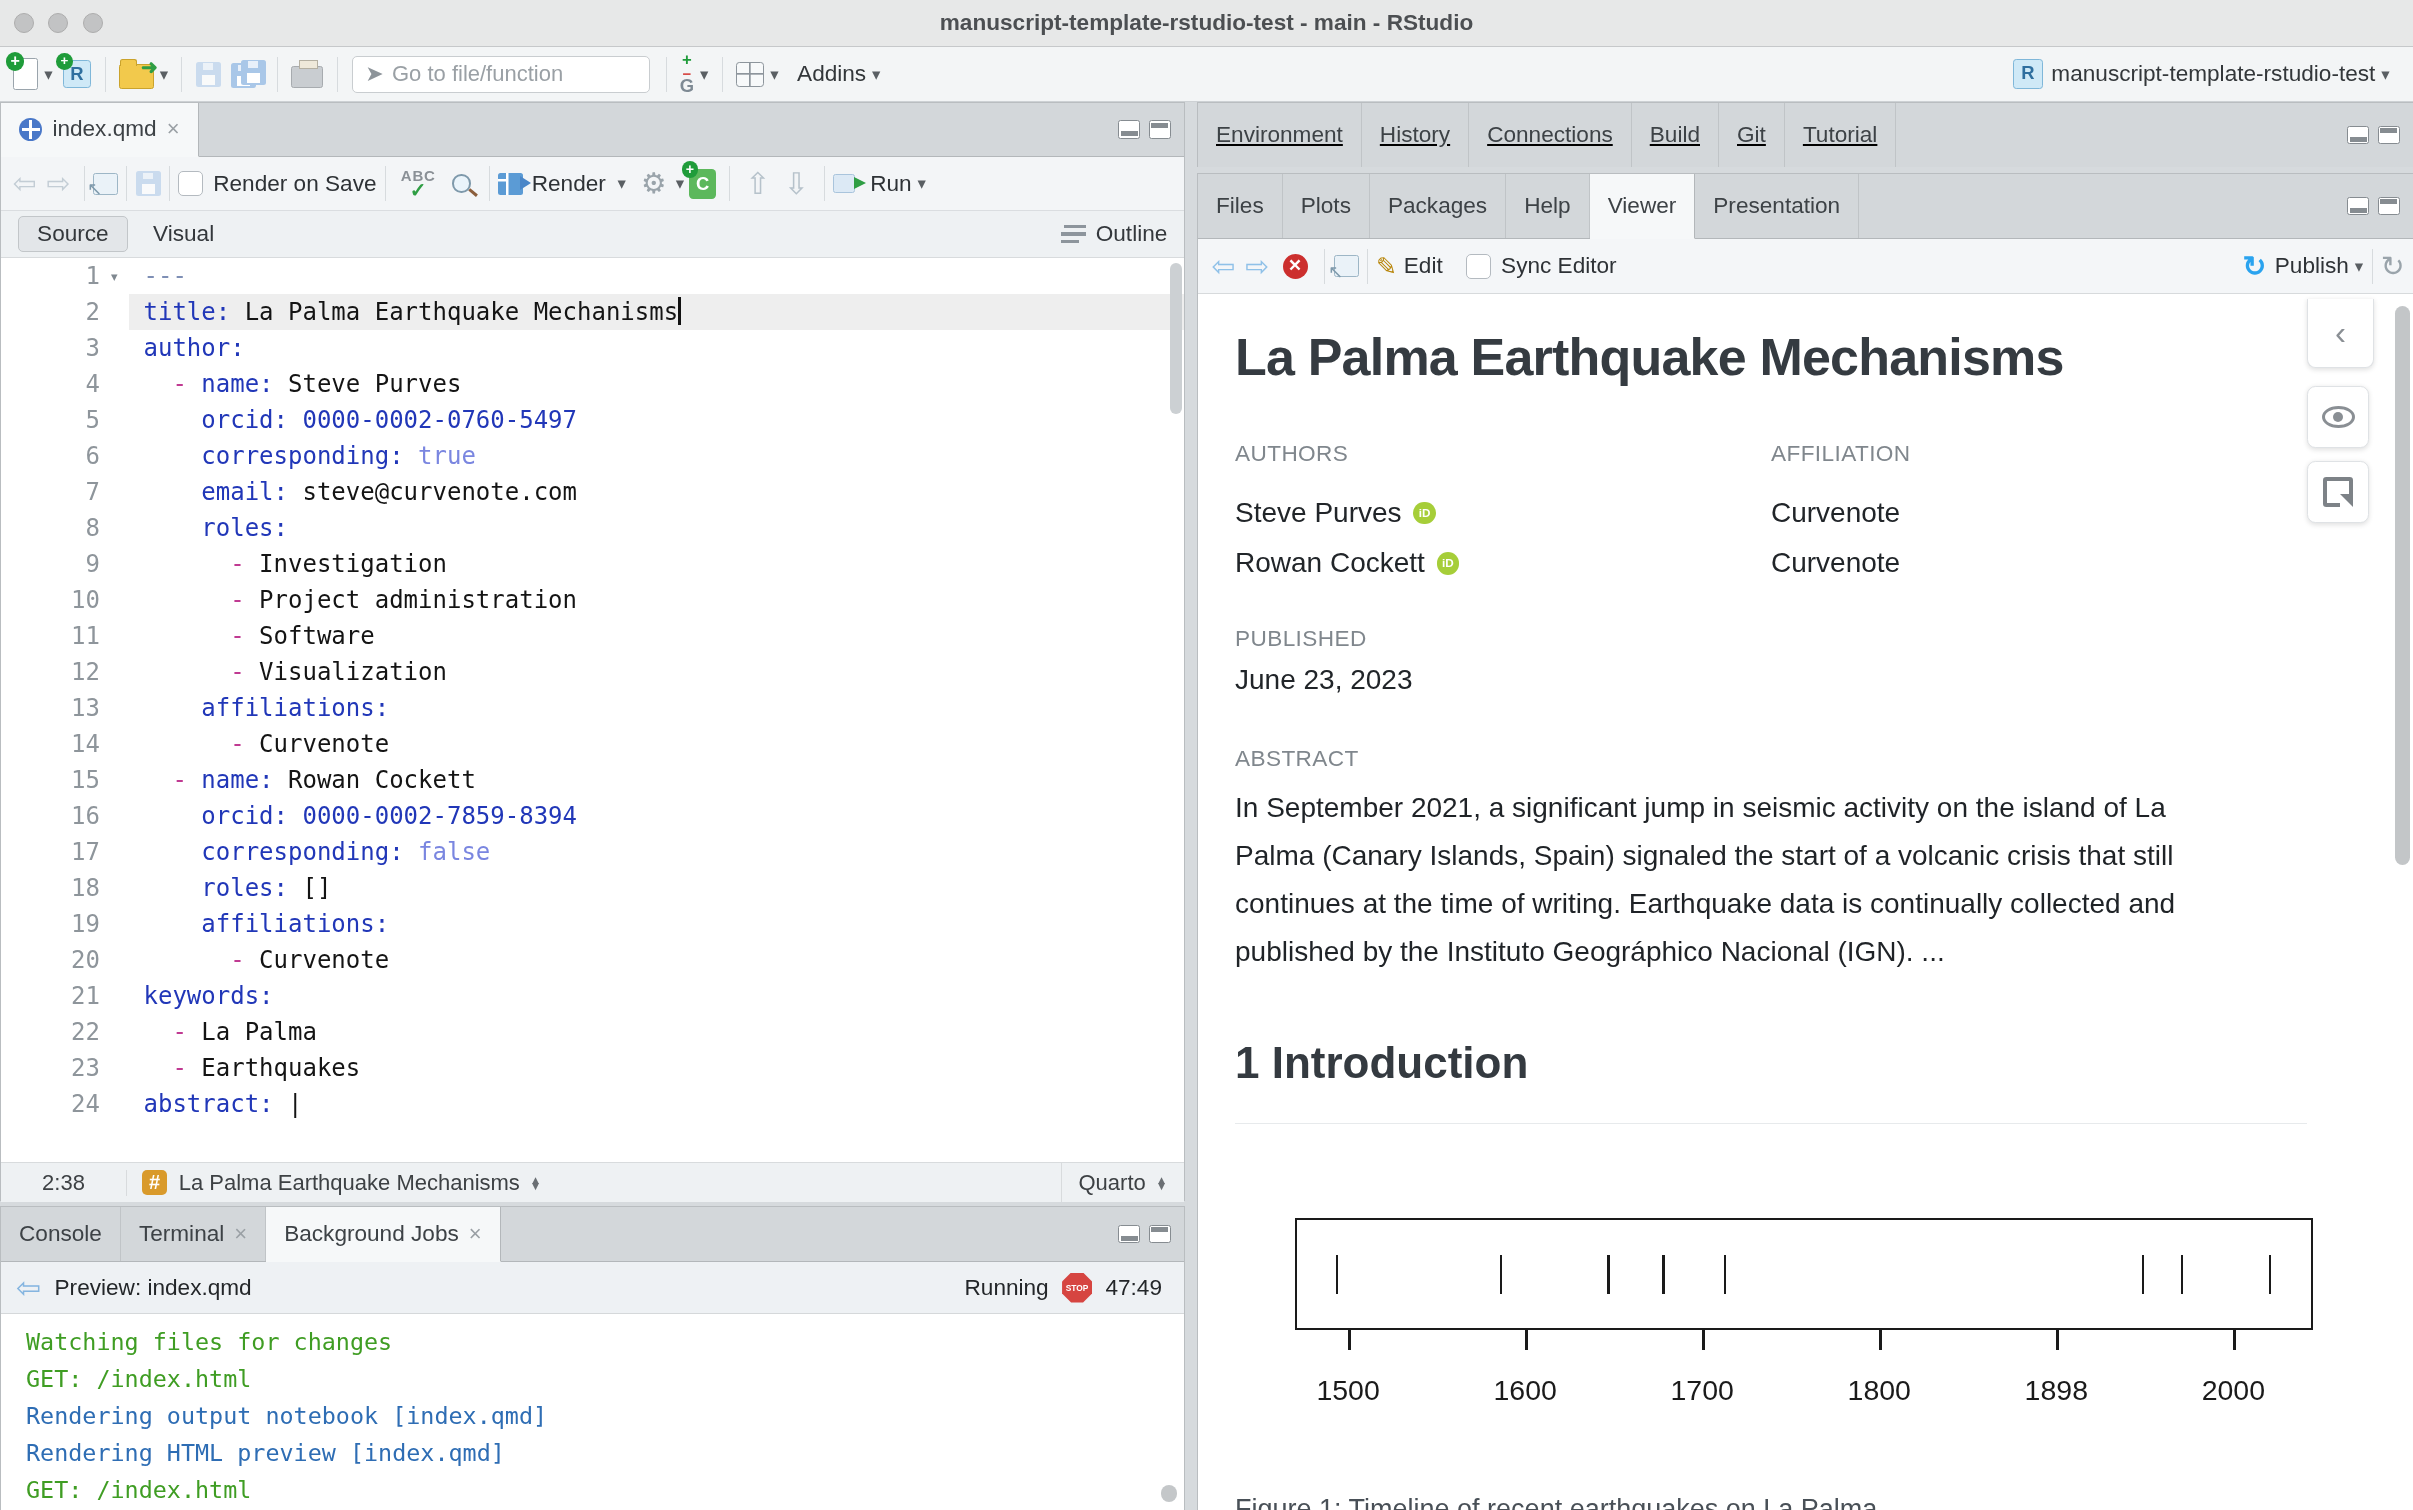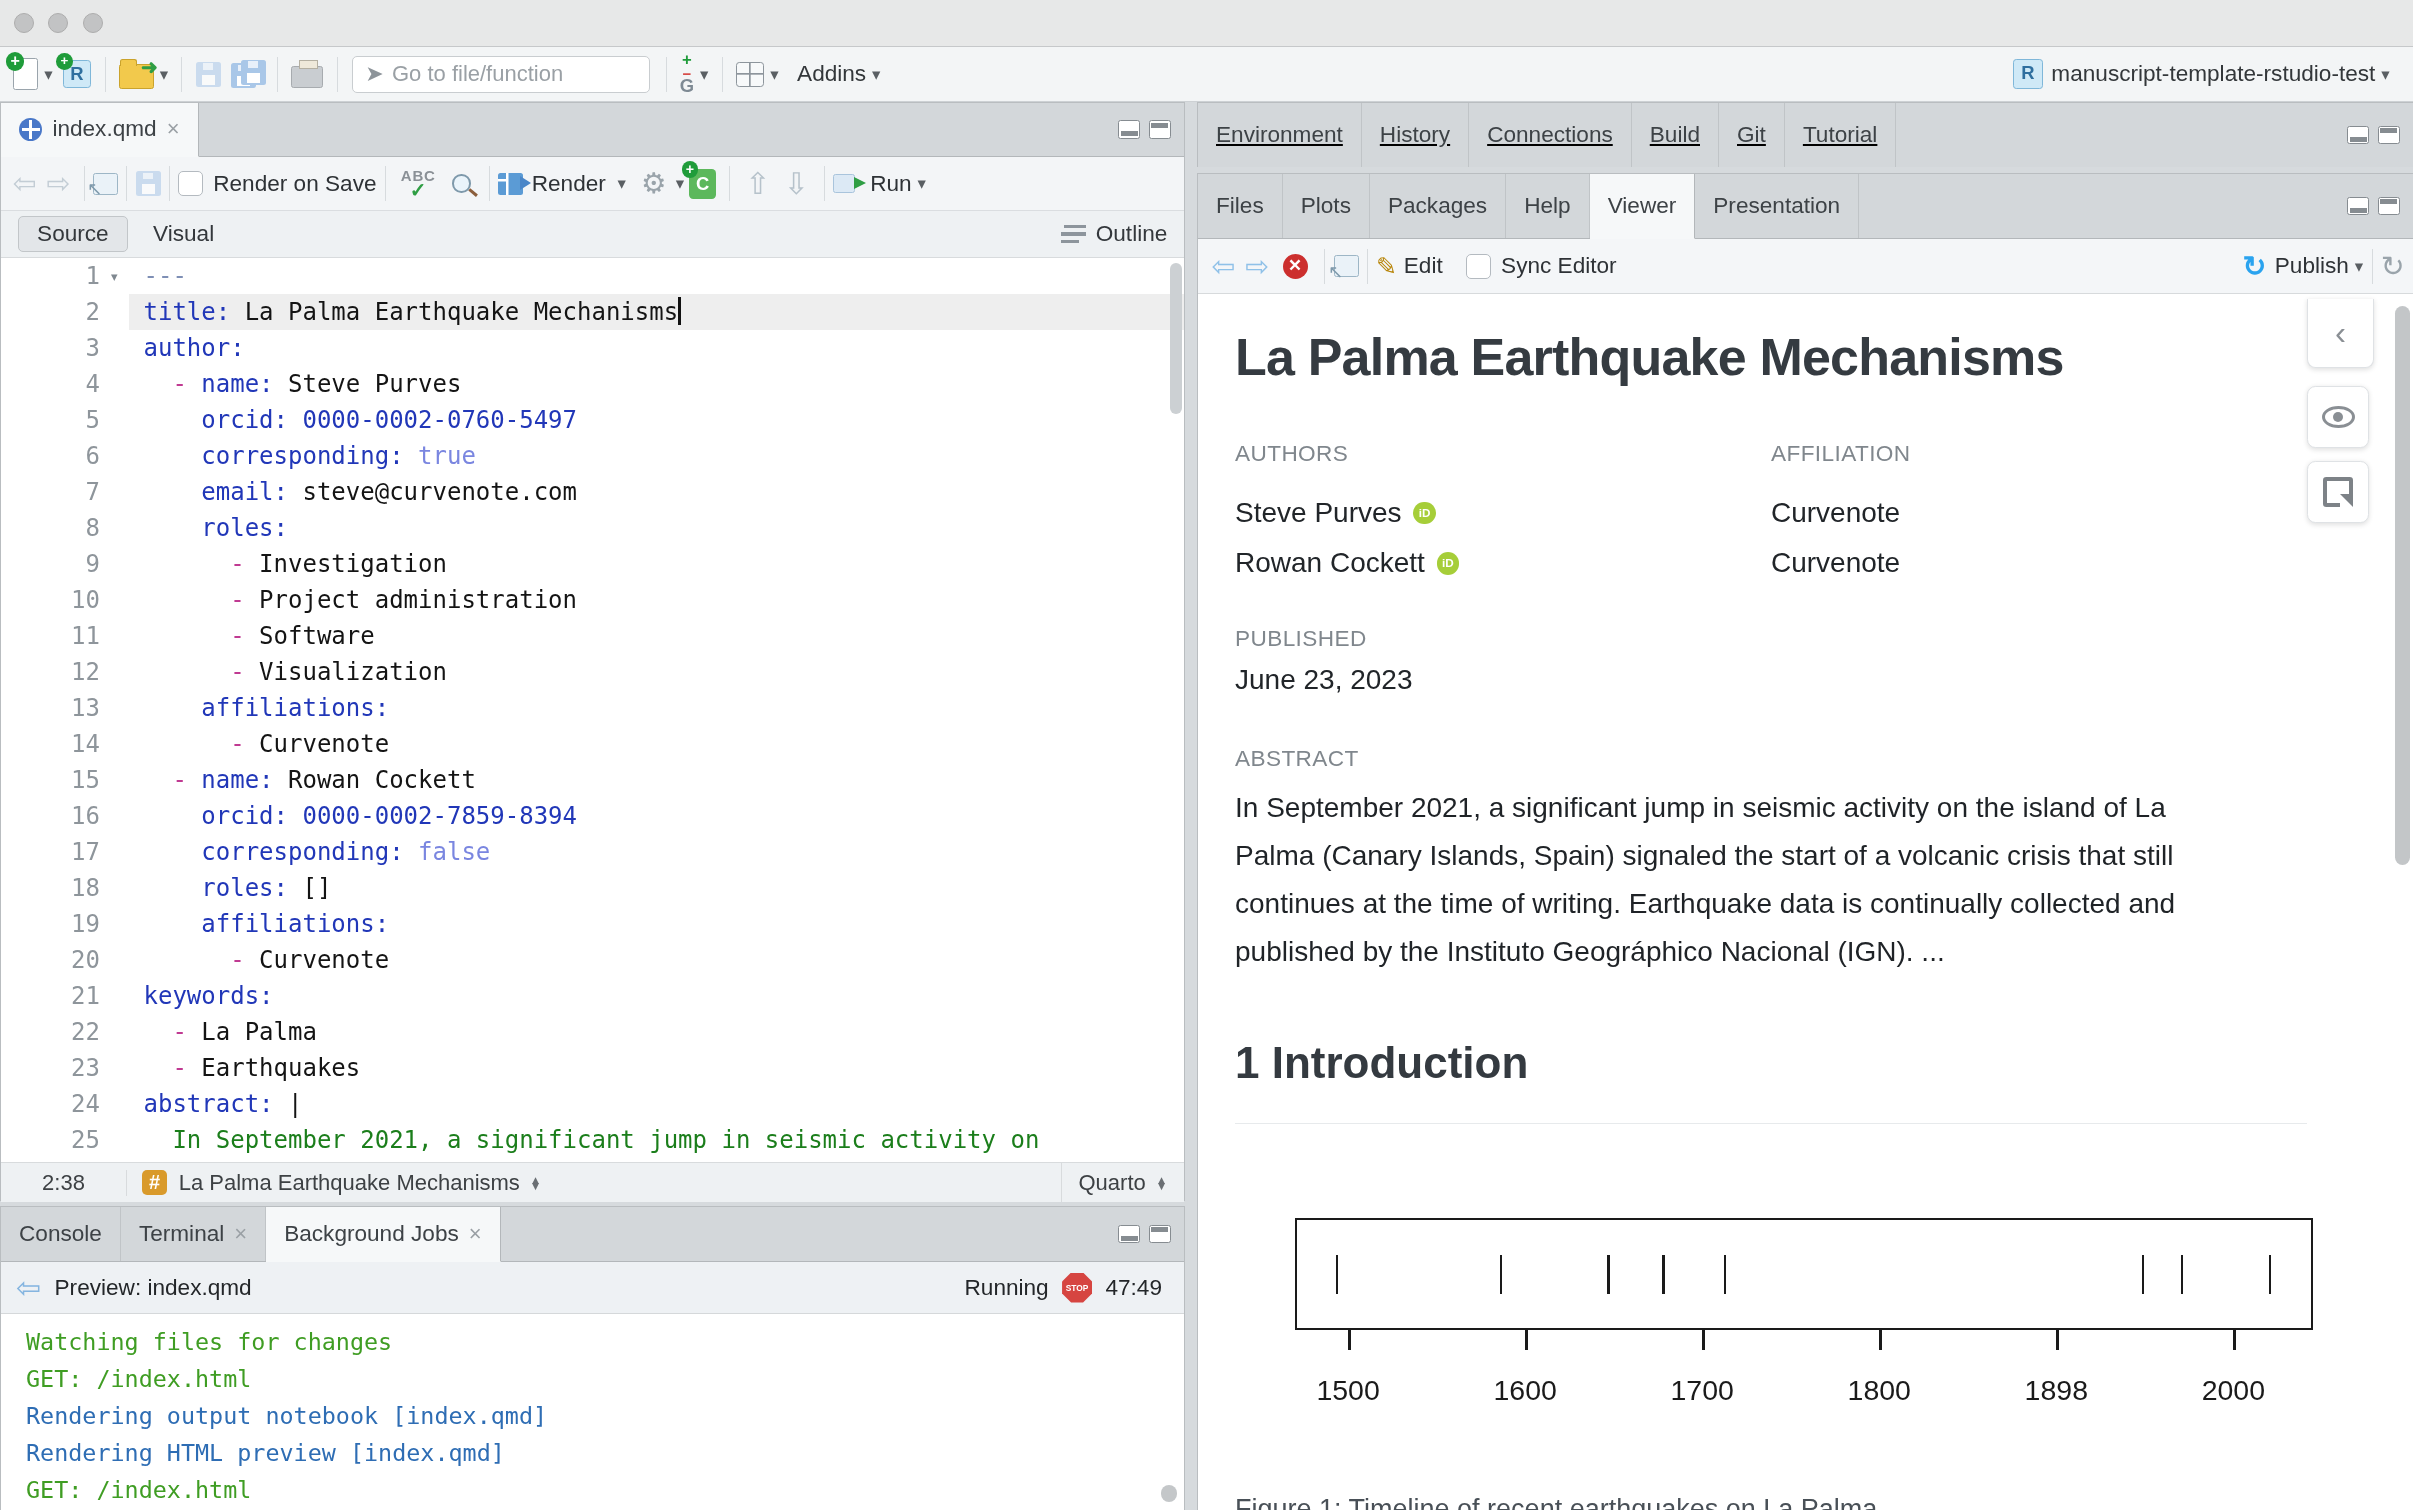--- a/index.html
+++ b/index.html
@@ -191,20 +191,21 @@
 </style>
 </head>
 <body>
 
 <div id="app">
 
   <div id="titlebar">
     <span class="tl"></span>
     <span class="tl"></span>
     <span class="tl"></span>
+    <div class="win-title">manuscript-template-rstudio-test - main - RStudio</div>
   </div>
 
   <div id="main-toolbar">
     <div class="tbtn" style="margin-left:13.4px">
       <span class="page-ic">
           <span class="plus-badge">+</span>
         </span>
       <span class="caret">▾</span>
     </div>
     <div class="tbtn">
@@ -334,21 +335,20 @@
           <div class="crow"><span class="gut">15</span><span class="foldcol"></span><span class="ccode"><span class="tk-t">  </span><span class="tk-d">-</span><span class="tk-t"> </span><span class="tk-k">name:</span><span class="tk-t"> Rowan Cockett</span></span></div>
           <div class="crow"><span class="gut">16</span><span class="foldcol"></span><span class="ccode"><span class="tk-t">    </span><span class="tk-k">orcid:</span><span class="tk-k"> 0000-0002-7859-8394</span></span></div>
           <div class="crow"><span class="gut">17</span><span class="foldcol"></span><span class="ccode"><span class="tk-t">    </span><span class="tk-k">corresponding:</span><span class="tk-b"> false</span></span></div>
           <div class="crow"><span class="gut">18</span><span class="foldcol"></span><span class="ccode"><span class="tk-t">    </span><span class="tk-k">roles:</span><span class="tk-t"> []</span></span></div>
           <div class="crow"><span class="gut">19</span><span class="foldcol"></span><span class="ccode"><span class="tk-t">    </span><span class="tk-k">affiliations:</span></span></div>
           <div class="crow"><span class="gut">20</span><span class="foldcol"></span><span class="ccode"><span class="tk-t">      </span><span class="tk-d">-</span><span class="tk-t"> Curvenote</span></span></div>
           <div class="crow"><span class="gut">21</span><span class="foldcol"></span><span class="ccode"><span class="tk-k">keywords:</span></span></div>
           <div class="crow"><span class="gut">22</span><span class="foldcol"></span><span class="ccode"><span class="tk-t">  </span><span class="tk-d">-</span><span class="tk-t"> La Palma</span></span></div>
           <div class="crow"><span class="gut">23</span><span class="foldcol"></span><span class="ccode"><span class="tk-t">  </span><span class="tk-d">-</span><span class="tk-t"> Earthquakes</span></span></div>
           <div class="crow"><span class="gut">24</span><span class="foldcol"></span><span class="ccode"><span class="tk-k">abstract:</span><span class="tk-t"> |</span></span></div>
-          <div class="crow"><span class="gut">25</span><span class="foldcol"></span><span class="ccode"><span class="tk-s">  In September 2021, a significant jump in seismic activity on</span></span></div>
           <div class="crow"><span class="gut"></span><span class="foldcol"></span><span class="ccode"></span></div>
         </div>
       <div id="ed-scroll"></div>
     </div>
 
     <div id="ed-status">
       <span class="pos">2:38</span>
       <span class="hash-ic">#</span>
       <span>La Palma Earthquake Mechanisms</span>
       <span class="updn">

